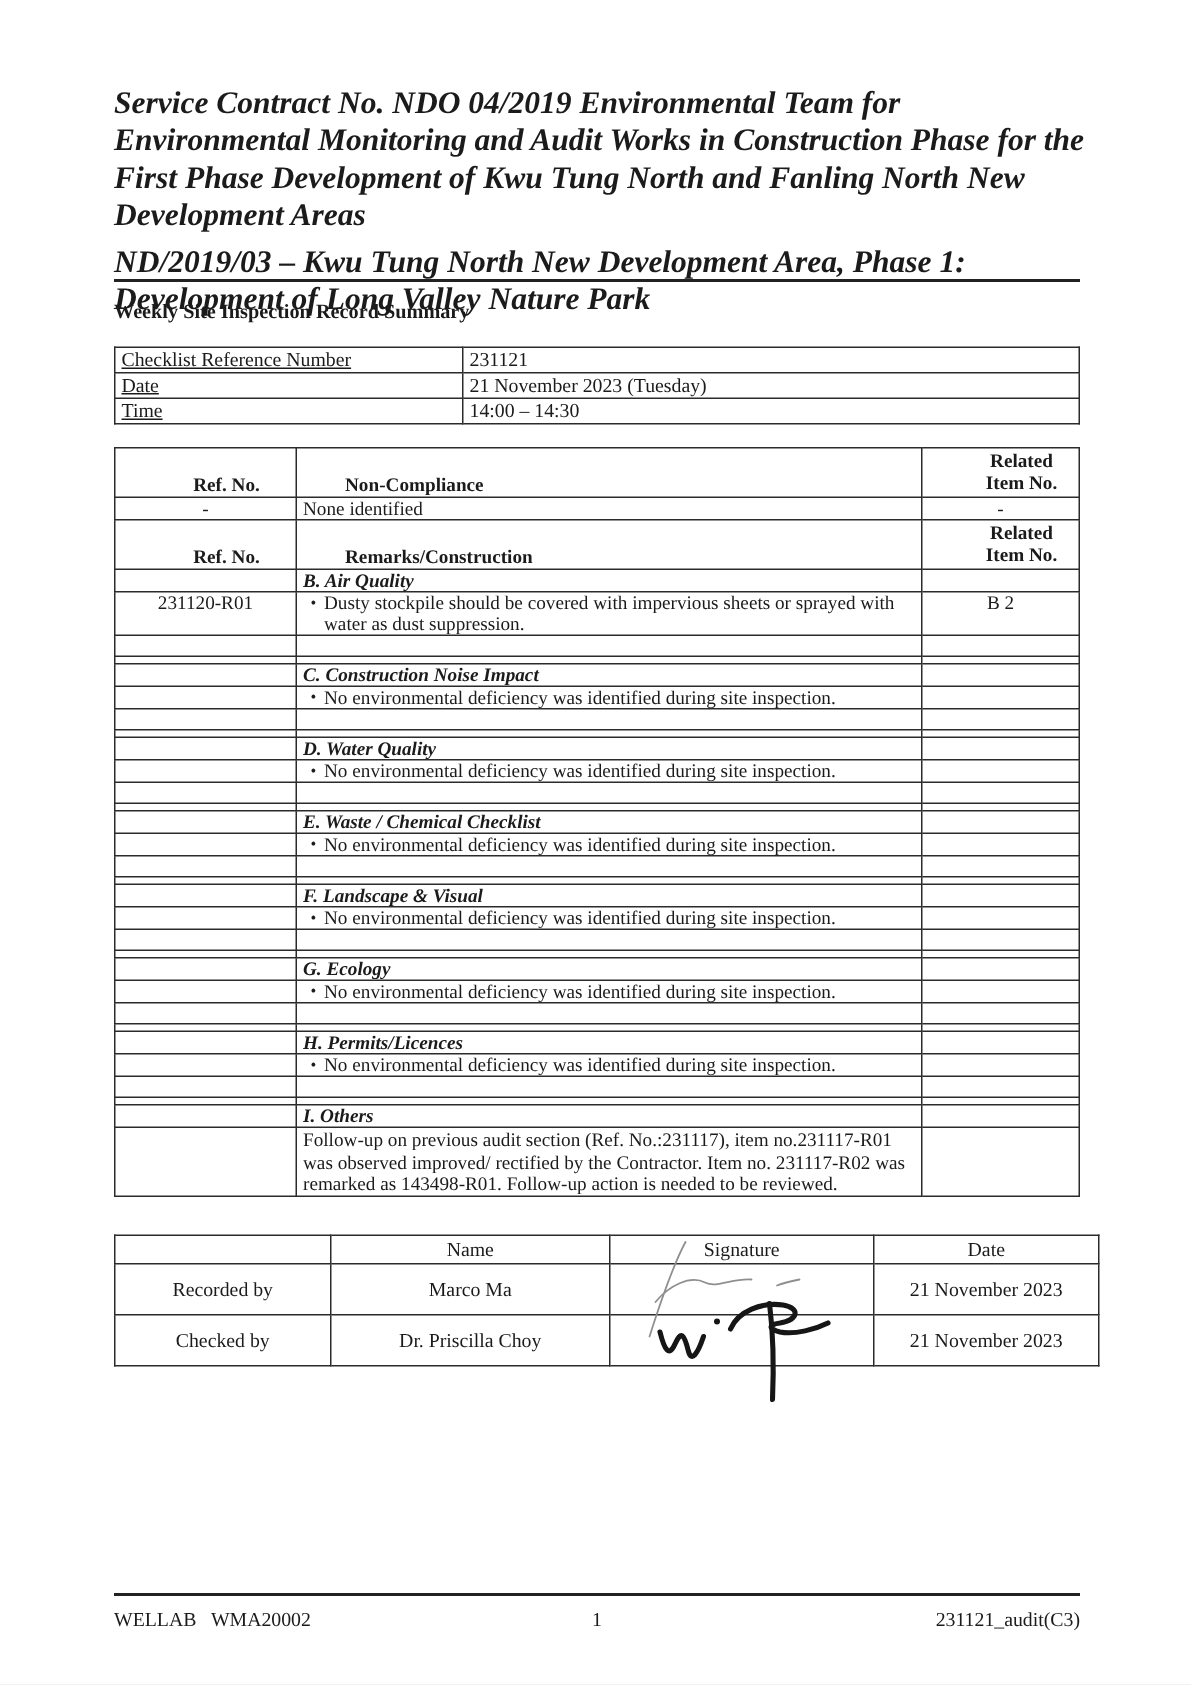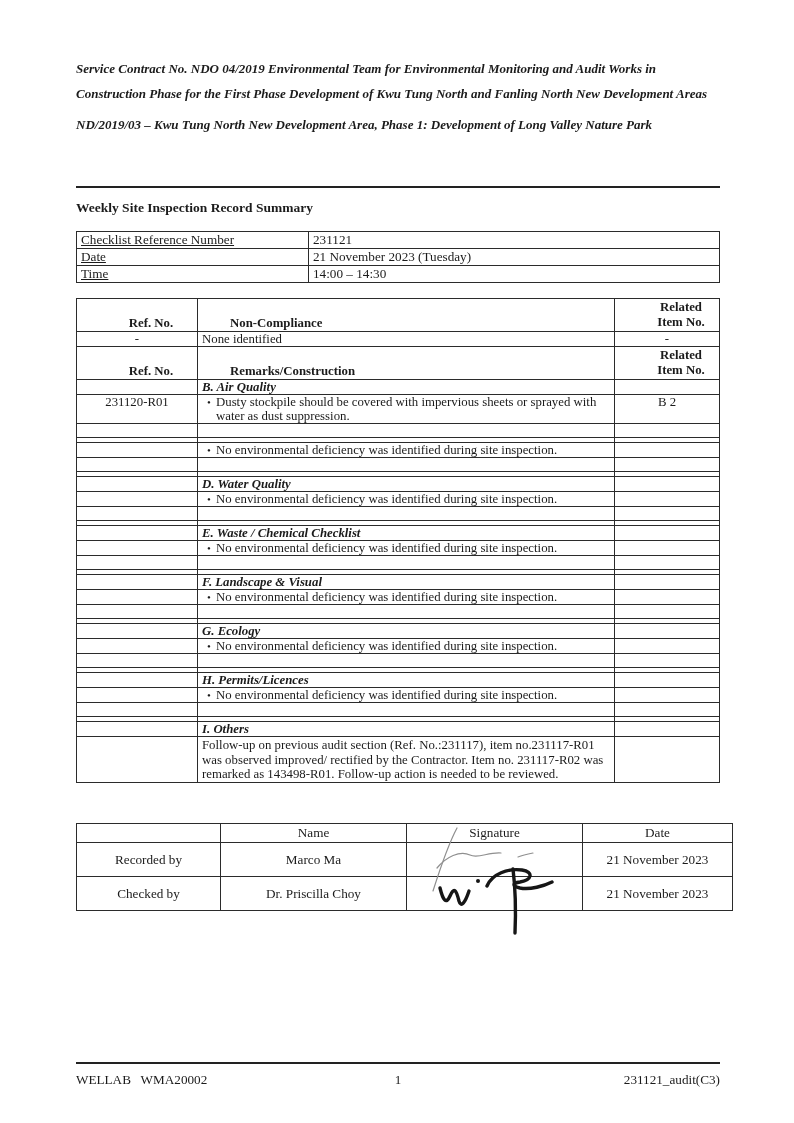--- a/index.html
+++ b/index.html
@@ -4,21 +4,21 @@
 <style>
   html,body{margin:0;padding:0;background:#e8e8e8;}
   .page{
     position:relative;width:794px;height:1123px;background:#ffffff;
     font-family:"Liberation Serif","DejaVu Serif",serif;color:#1b1b1b;
     overflow:hidden;margin:0 auto;
   }
   .abs{position:absolute;}
   
   .doc-titles{left:76px;top:56px;width:648px;}
-  .title{font-weight:bold;font-style:italic;font-size:13px;line-height:25px;}
+  .title{font-weight:bold;font-style:italic;font-size:21px;line-height:25px;}
   .title + .title{margin-top:6px;}
   .rule{left:76px;width:644px;height:0;border-top:2px solid #222;}
   .rule1{top:186px;}
   .doc-subtitle{left:76px;top:200px;font-weight:bold;font-size:13.5px;}
   
   table{border-collapse:collapse;table-layout:fixed;}
   td{border:1px solid #2b2b2b;overflow:hidden;}
   
   .info-table{left:76px;top:231px;width:644px;}
   .info-table td{font-size:13.2px;line-height:14px;height:15px;padding:0 3px 1px 4px;vertical-align:middle;}
@@ -125,20 +125,25 @@
           <td class="c1"></td>
           <td></td>
           <td class="c3"></td>
         </tr>
     <tr class="r-thin">
           <td class="c1"></td>
           <td></td>
           <td class="c3"></td>
         </tr>
 
+    <tr class="r-head">
+      <td class="c1"></td>
+      <td>C. Construction Noise Impact</td>
+      <td class="c3"></td>
+    </tr>
     <tr class="r-bullet">
       <td class="c1"></td>
       <td>
             <div class="bullet-line">
               <span class="bullet-dot">•</span>
               <span class="bullet-text">No environmental deficiency was identified during site inspection.</span>
             </div>
           </td>
       <td class="c3"></td>
     </tr>

